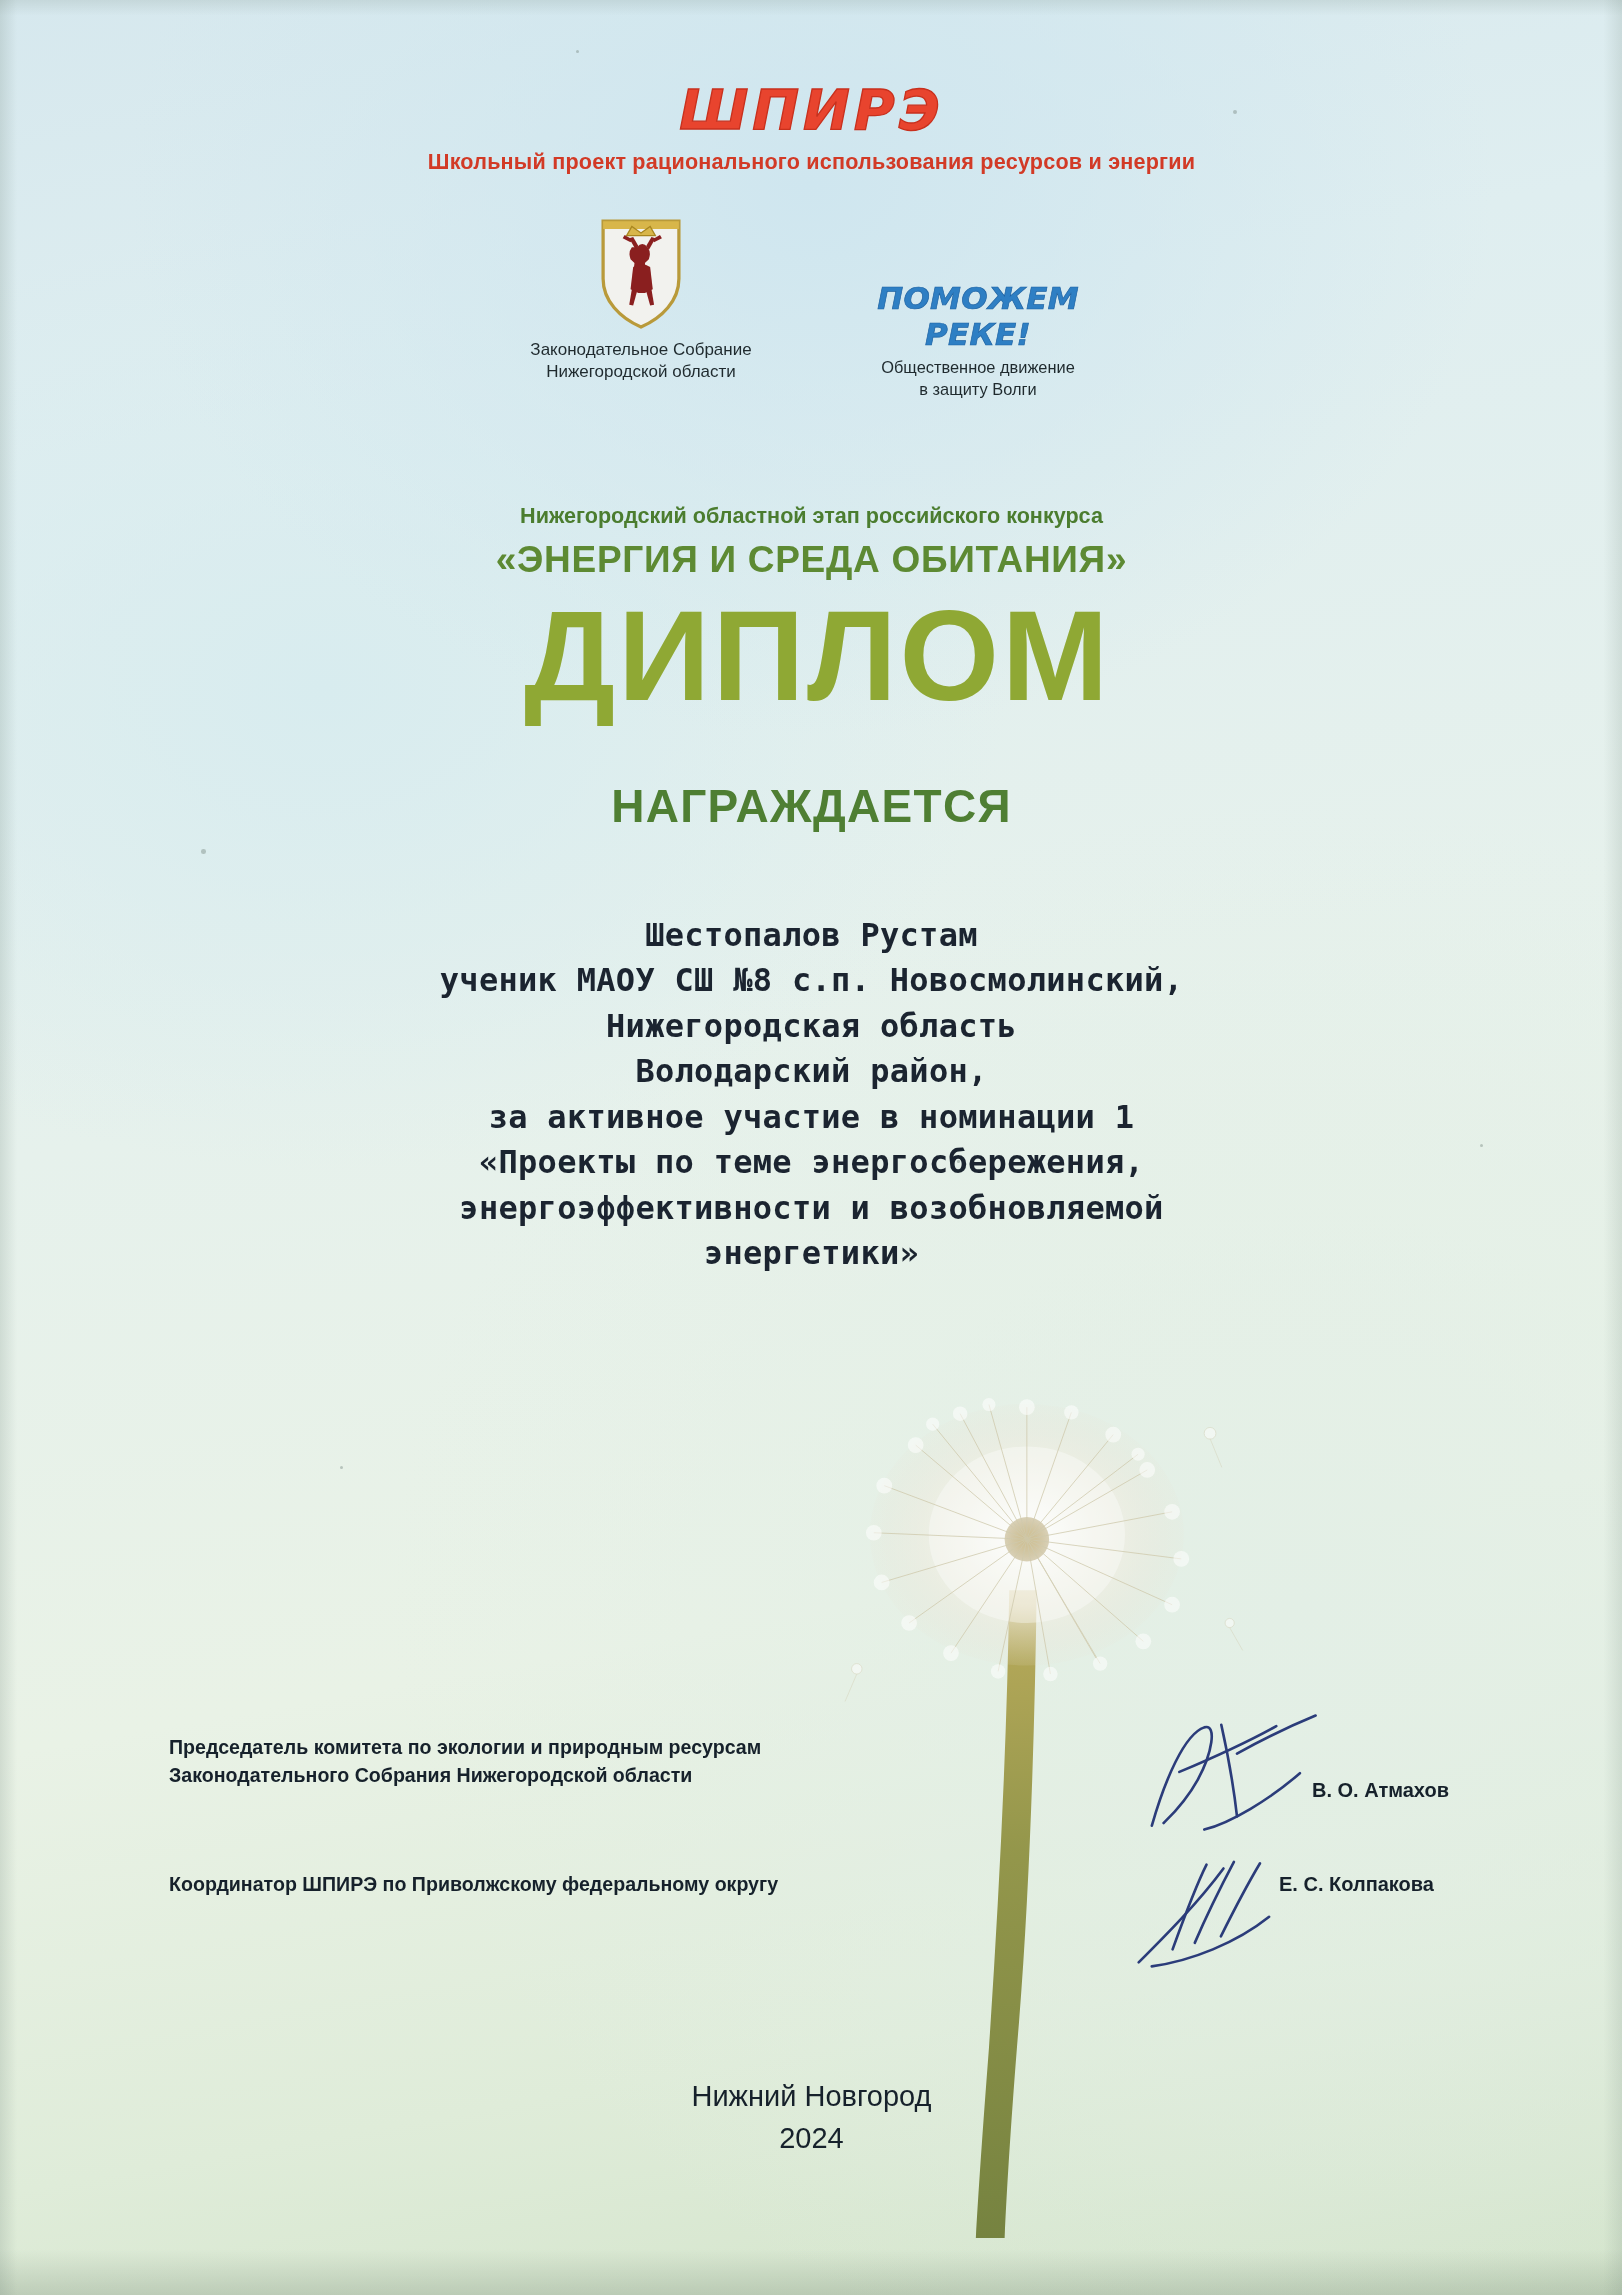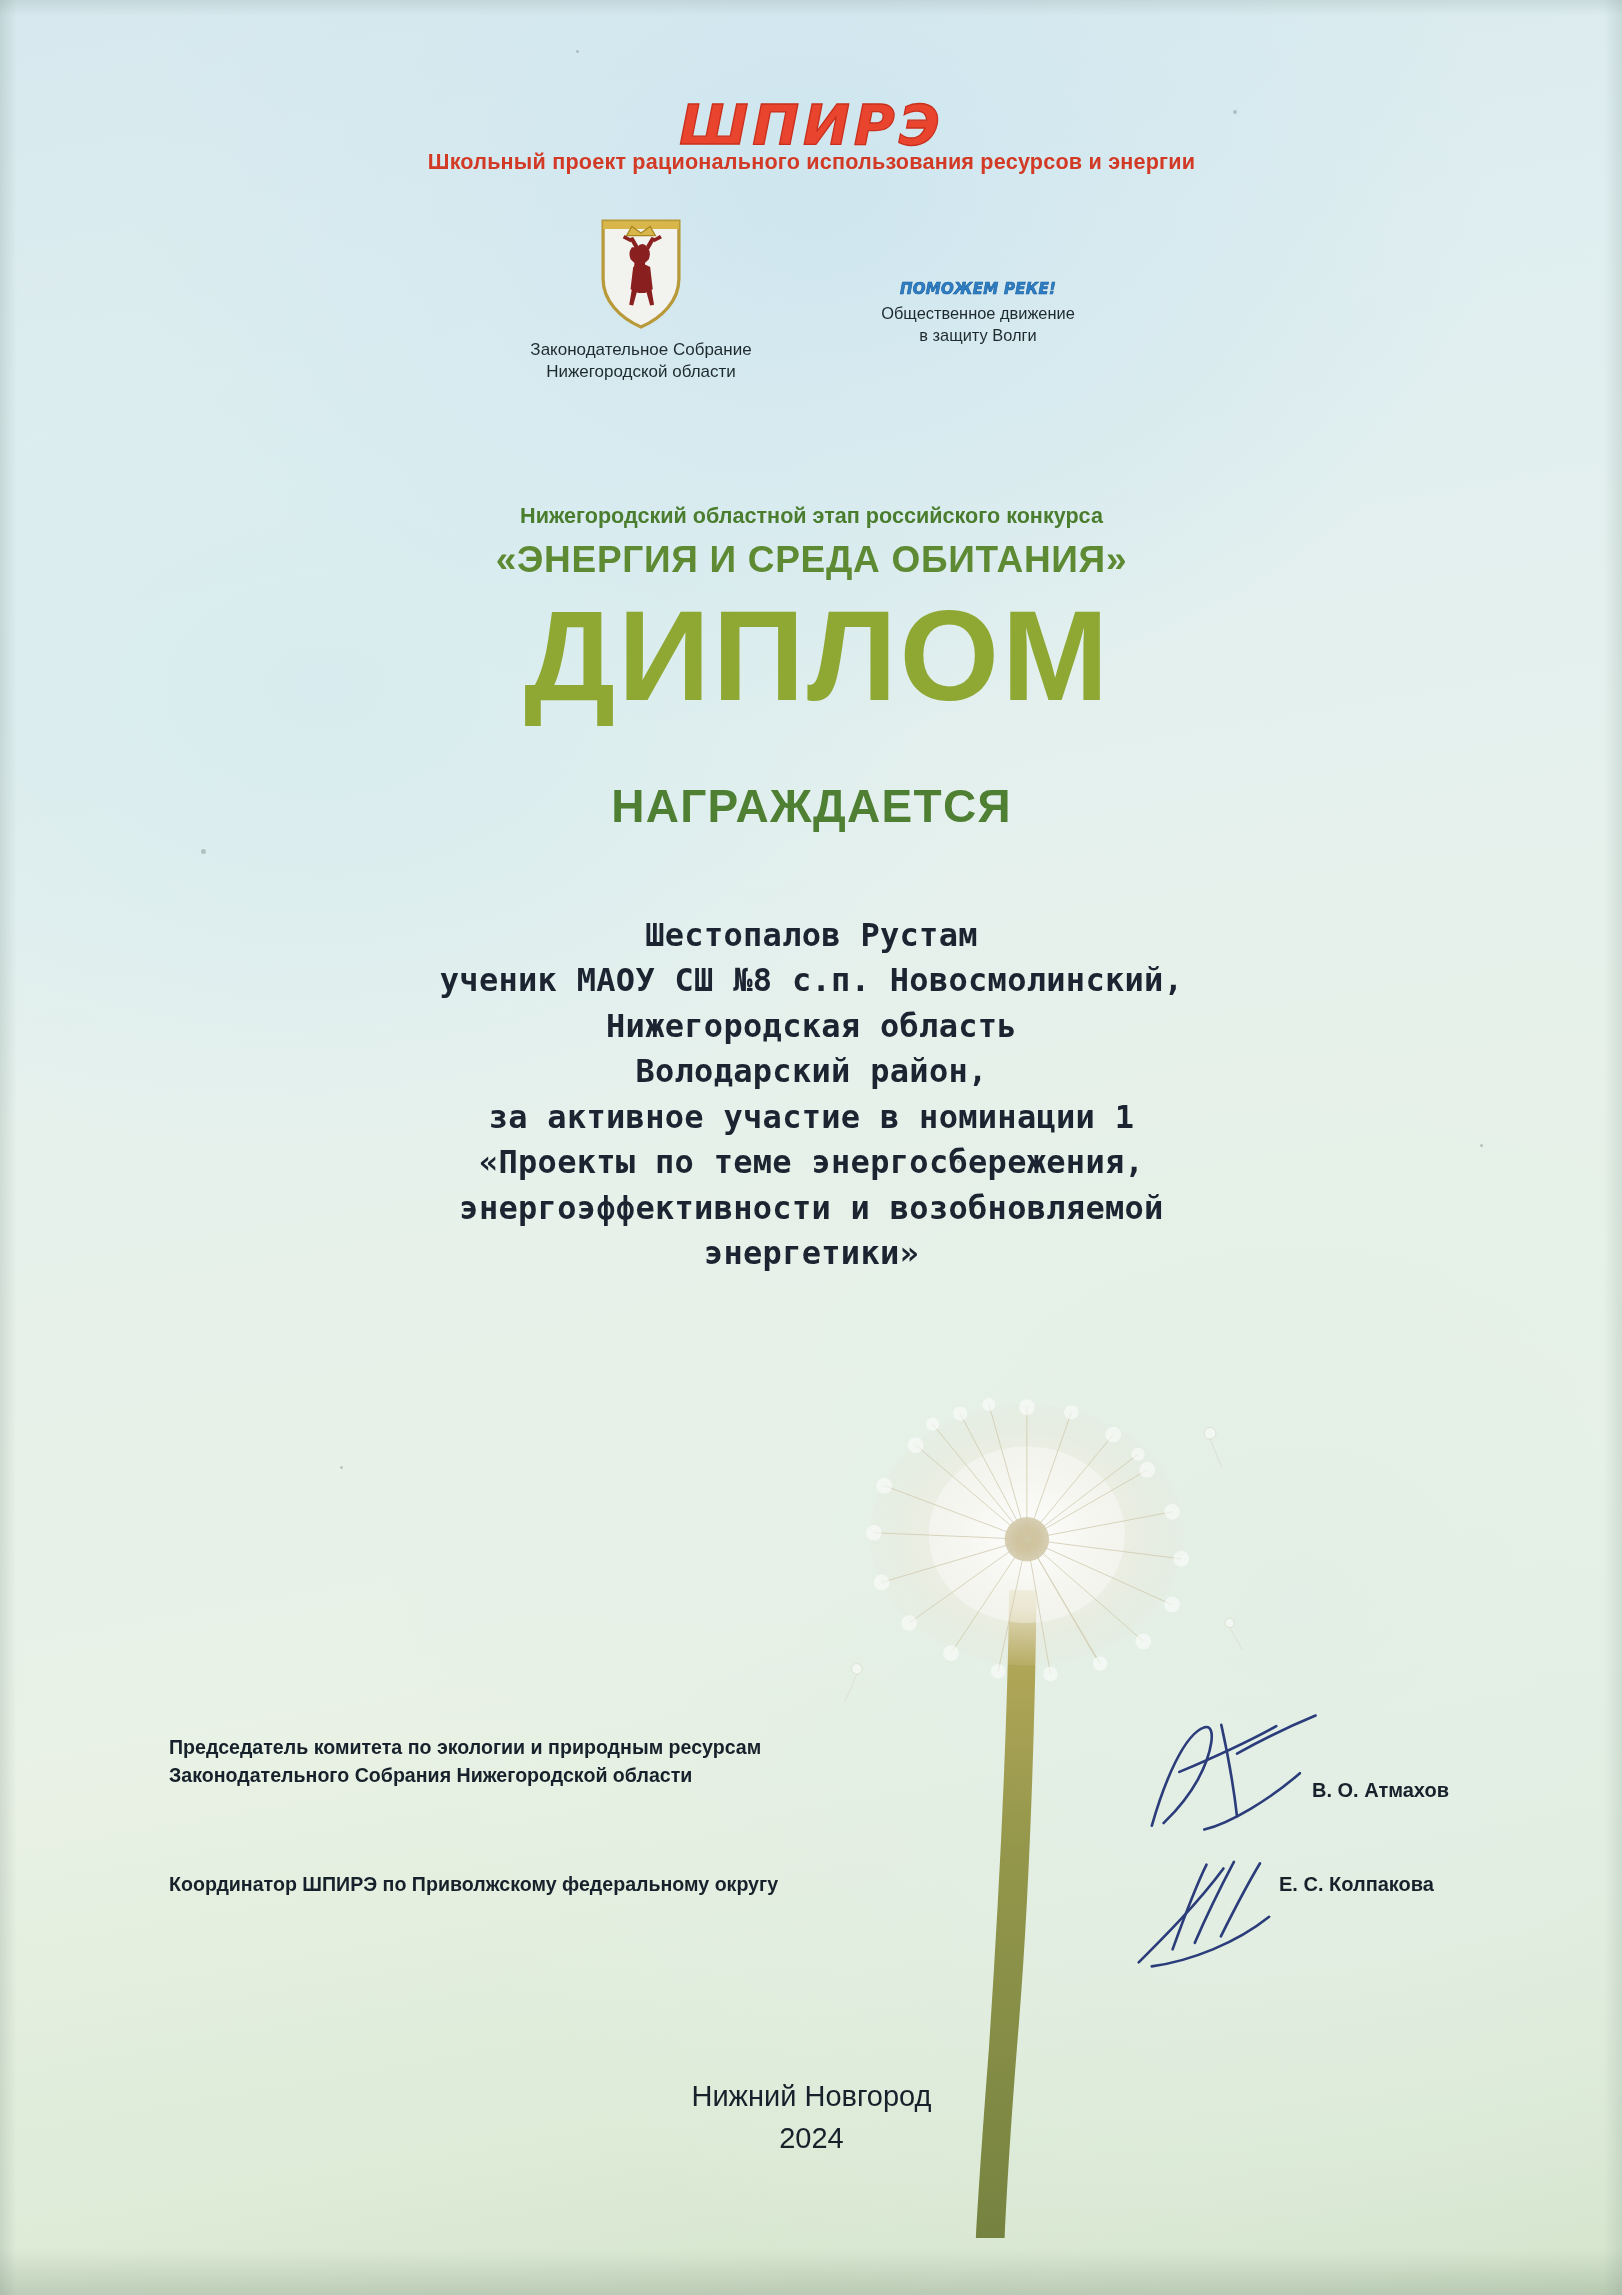--- a/index.html
+++ b/index.html
@@ -33,21 +33,21 @@
   }
   .inner {
     position: absolute;
     inset: 0;
     z-index: 3;
   }
 
   
   .shpire-logo {
     position: absolute;
-    top: 92px;
+    top: 77px;
     left: 0; right: 0;
     text-align: center;
     font-family: "DejaVu Sans", sans-serif;
     font-weight: bold;
     font-style: italic;
     font-size: 56px;
     letter-spacing: 3.9px;
     color: #e8442e;
     -webkit-text-stroke: 1.3px #c8301d;
   }
@@ -87,21 +87,21 @@
     position: absolute;
     top: 280px;
     left: 824px;
     width: 308px;
     text-align: center;
   }
   .river-logo {
     font-family: "DejaVu Sans", sans-serif;
     font-weight: bold;
     font-style: italic;
-    font-size: 15px;
+    font-size: 31px;
     color: #2e7fc4;
     letter-spacing: 0.3px;
     -webkit-text-stroke: 0.7px #1f63a3;
   }
   .river-caption {
     margin-top: 5.2px;
     font-size: 16.4px;
     line-height: 1.3;
     color: #1f2a2e;
   }

